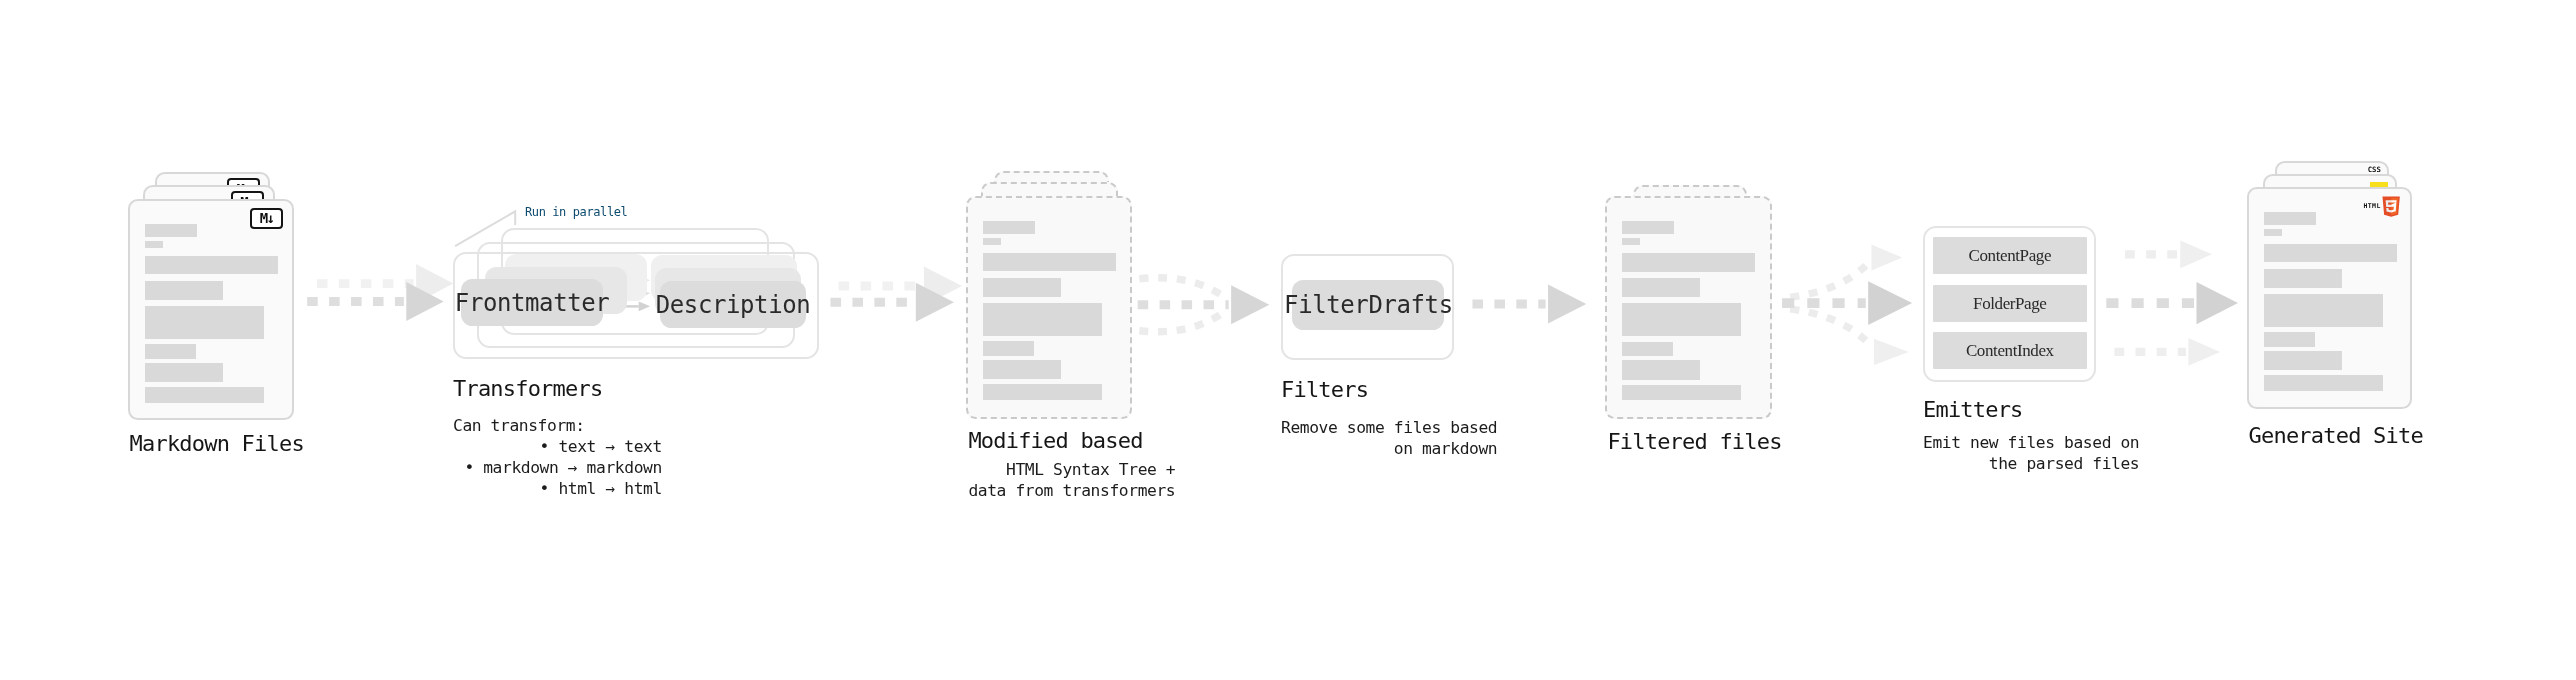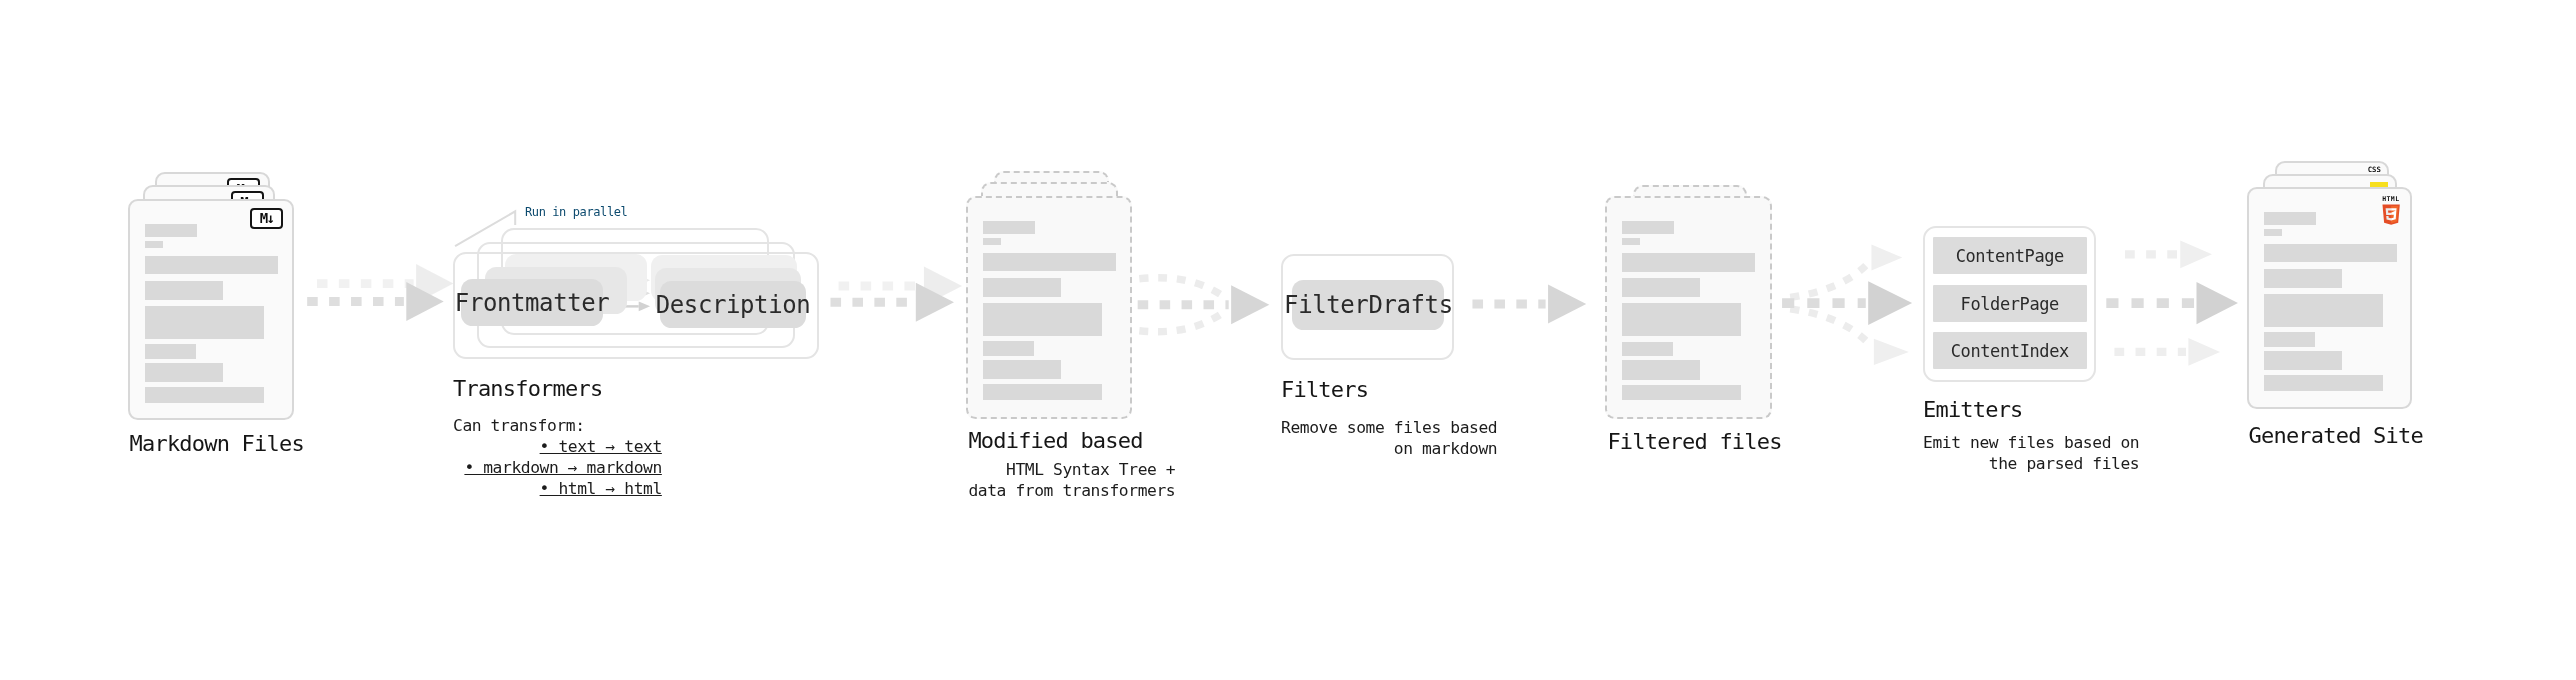--- a/index.html
+++ b/index.html
@@ -20,31 +20,31 @@
   .b6{width:51px;height:14.6px;margin-bottom:4.1px;}
   .b7{width:78px;height:19.5px;margin-bottom:4.9px;}
   .b8{width:119px;height:15.4px;}
   
   .md-badge{position:absolute;width:33px;height:20.3px;border:2.4px solid #141414;border-radius:4.1px;background:#fff;
             display:flex;align-items:center;justify-content:center;font-size:14px;font-weight:bold;
             letter-spacing:-1.6px;color:#111;box-sizing:border-box;}
   .css-badge{position:absolute;font-size:7.3px;font-weight:bold;color:#111;letter-spacing:0;
              border-bottom:2.4px solid #2965f1;padding-bottom:0;line-height:6.5px;}
   .js-badge{position:absolute;width:18px;height:9.8px;background:#f7df1e;}
-  .html5-logo{position:absolute;display:flex;flex-direction:column;align-items:center;}
+  .html5-logo{position:absolute;display:flex;flex-direction:row;align-items:center;}
   .html5-word{font-size:6.5px;font-weight:bold;letter-spacing:0.4px;color:#111;line-height:6.5px;margin-bottom:0.8px;}
   .html5-shield{width:20.3px;height:21px;}
   
   .frame-box{position:absolute;border:2px solid #e4e4e4;border-radius:13px;box-sizing:border-box;background:transparent;}
   .frame-box.solid{background:#ffffff;}
   .pill{position:absolute;background:#dcdcdc;border-radius:11.4px;display:flex;align-items:center;justify-content:center;
         font-size:24px;letter-spacing:-0.4px;color:#2a2a2a;box-sizing:border-box;}
   .pill.ghost1{background:#e7e7e7;}
   .pill.ghost2{background:#f0f0f0;}
-  .pill.small{font-size:17px;border-radius:1px;}
+  .pill.small{font-size:17px;border-radius:1px;font-family:Liberation Serif, serif;}
   
   .node-label{position:absolute;font-size:22px;letter-spacing:-0.8px;color:#161616;white-space:nowrap;}
   .node-desc{position:absolute;font-size:16.3px;line-height:21px;letter-spacing:-0.4px;color:#1c1c1c;white-space:pre-line;}
   .annotation{position:absolute;font-size:12px;letter-spacing:-0.4px;color:#0c4a6e;white-space:nowrap;}
 </style>
 </head>
 <body>
 
 <div class="stage">
 
@@ -143,21 +143,21 @@
     <div class="frame-box" style="left:23.6px;top:37px;width:318px;height:106px;"></div>
     <div class="frame-box" style="left:0px;top:47px;width:366px;height:107px;"></div>
     <div class="pill ghost2" style="left:52px;top:49px;width:142px;height:47px;"></div>
     <div class="pill ghost1" style="left:32px;top:62px;width:142px;height:47px;"></div>
     <div class="pill" style="left:8.1px;top:74px;width:142px;height:47px;">Frontmatter</div>
     <div class="pill ghost2" style="left:198px;top:50px;width:146px;height:47px;"></div>
     <div class="pill ghost1" style="left:202px;top:63px;width:146px;height:47px;"></div>
     <div class="pill" style="left:207px;top:76px;width:146px;height:47px;">Description</div>
     <div class="node-label" style="left:0px;top:171px;">Transformers</div>
     <div class="node-desc" style="left:0px;top:210px;">Can transform:</div>
-    <div class="node-desc" style="left:11.4px;top:231px;text-decoration:underline;">• text → text
+    <div class="node-desc" style="left:11.4px;top:231px;">• text → text
 • markdown → markdown
 • html → html</div>
   </div>
 
   <div class="node" style="left:966px;top:171px;width:228px;height:341px;">
     <div class="doc-card dashed" style="left:28px;top:0px;width:115px;height:230px;"></div>
     <div class="doc-card dashed" style="left:15.4px;top:11.4px;width:137px;height:230px;"></div>
     <div class="doc-card dashed" style="left:0px;top:25px;width:166px;height:223px;">
       <div class="bars">
         <div class="bar b1"></div>

